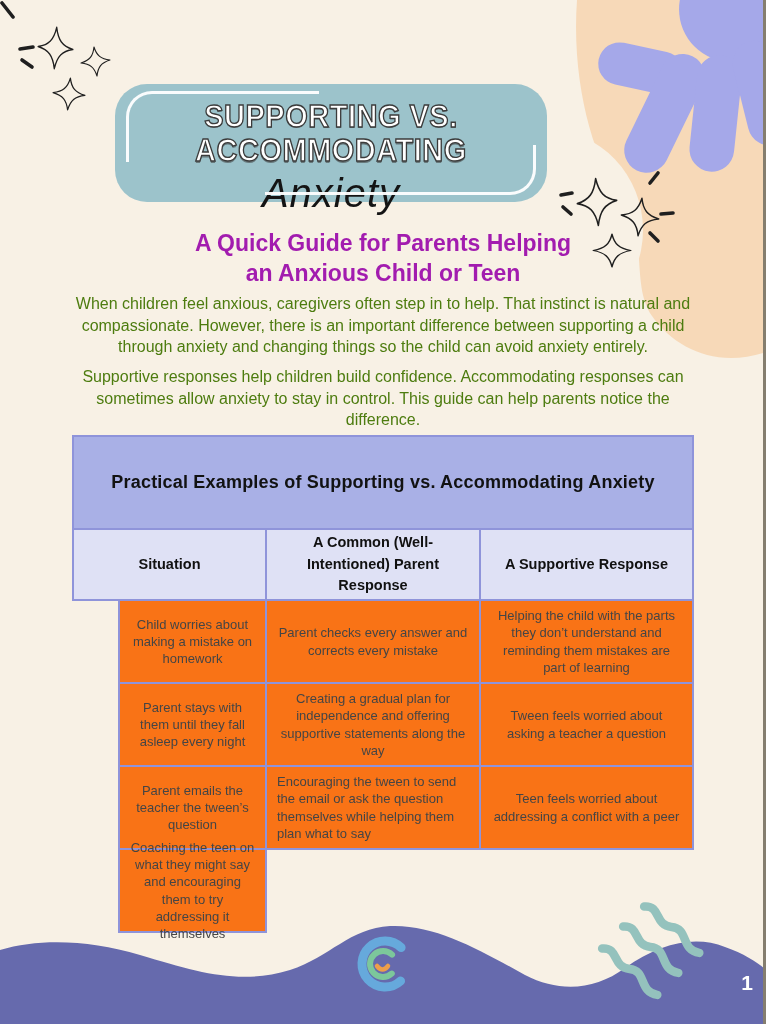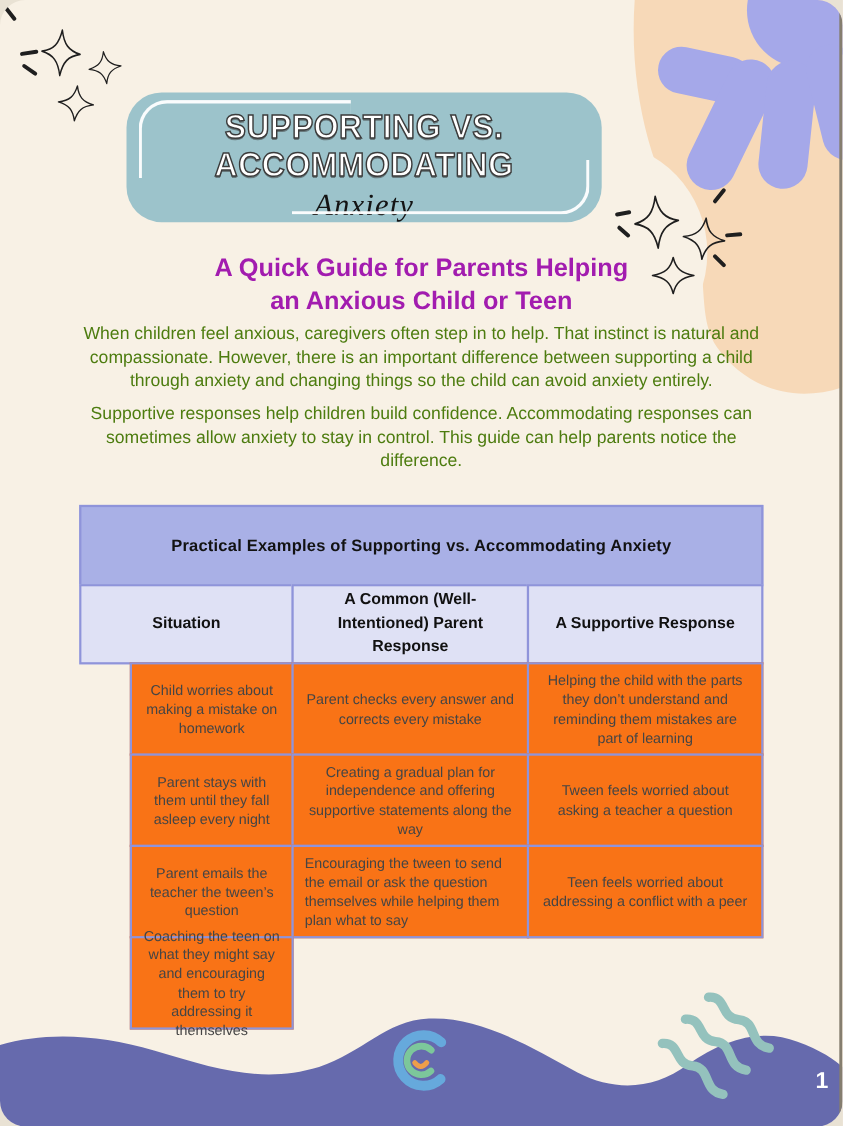--- a/index.html
+++ b/index.html
@@ -1,20 +1,19 @@
 <!DOCTYPE html>
 <html><head>
 <meta charset="utf-8">
 <style>
   html,body{margin:0;padding:0;background:#e9e2d4;}
   .page{
     position:relative;width:766px;height:1024px;overflow:hidden;
     background:#f8f1e5;
     font-family:"Liberation Sans",sans-serif;
-    border-radius:23px;
   }
   
   .deco{position:absolute;pointer-events:none;}
   #peach-svg{top:0;right:0;width:766px;height:400px;}
   #paw-svg{top:-6px;right:-8px;width:196px;height:188px;}
   #sparkles-left{top:0;left:0;width:135px;height:125px;}
   #sparkles-right{top:168px;left:545px;width:140px;height:115px;}
   #footer-svg{left:0;bottom:0;width:766px;height:124px;}
   .edge-line{position:absolute;top:0;right:0;width:3px;height:1024px;background:#857e6f;z-index:50;}
 
@@ -33,41 +32,41 @@
     border-bottom:3px solid rgba(255,255,255,.95);border-right:3px solid rgba(255,255,255,.95);
     border-bottom-right-radius:26px;
   }
   .banner-title{
     margin-top:17px;font-size:29px;font-weight:700;letter-spacing:.5px;
     color:#ffffff;-webkit-text-stroke:1.3px #3b3b3b;
     text-shadow:0 1.5px 0 rgba(60,60,60,.55);
     transform:scaleY(1.05);
   }
   .banner-script{
-    margin-top:4px;font-family:Liberation Serif, serif;font-style:italic;
-    font-size:28px;color:#141414;letter-spacing:1px;
+    margin-top:4px;font-family:Liberation Sans, sans-serif;font-style:italic;
+    font-size:40px;color:#141414;letter-spacing:1px;
   }
 
   .intro-heading{
     position:absolute;top:229px;left:0;width:100%;text-align:center;
     font-size:23px;font-weight:700;color:#a21caf;line-height:1.3;z-index:2;
   }
   .body-par{
     position:absolute;left:64px;width:638px;margin:0;text-align:center;
     font-size:16px;line-height:1.35;color:#4d7c0f;z-index:2;
   }
   #par1{top:293px;}
   #par2{top:366px;}
 
   
   .table-wrap{position:absolute;left:72px;top:435px;width:622px;z-index:2;}
   .table-band{
-    box-sizing:border-box;height:74px;background:#a9b0e6;border:2px solid #8f94da;
+    box-sizing:border-box;height:95px;background:#a9b0e6;border:2px solid #8f94da;
     display:flex;align-items:center;justify-content:center;
-    font-size:15px;font-weight:700;color:#121212;letter-spacing:.2px;margin-top:24px;
+    font-size:18px;font-weight:700;color:#121212;letter-spacing:.2px;
   }
   .tgrid{
     display:grid;grid-template-columns:195px 214px 213px;
     grid-template-rows:71px 83px 83px 83px 83px;
   }
   .tgrid > div{
     box-sizing:border-box;border:2px solid #8f94da;margin-top:-2px;
     display:flex;align-items:center;justify-content:center;
     text-align:center;padding:6px 10px;background:#f97316;
   }

